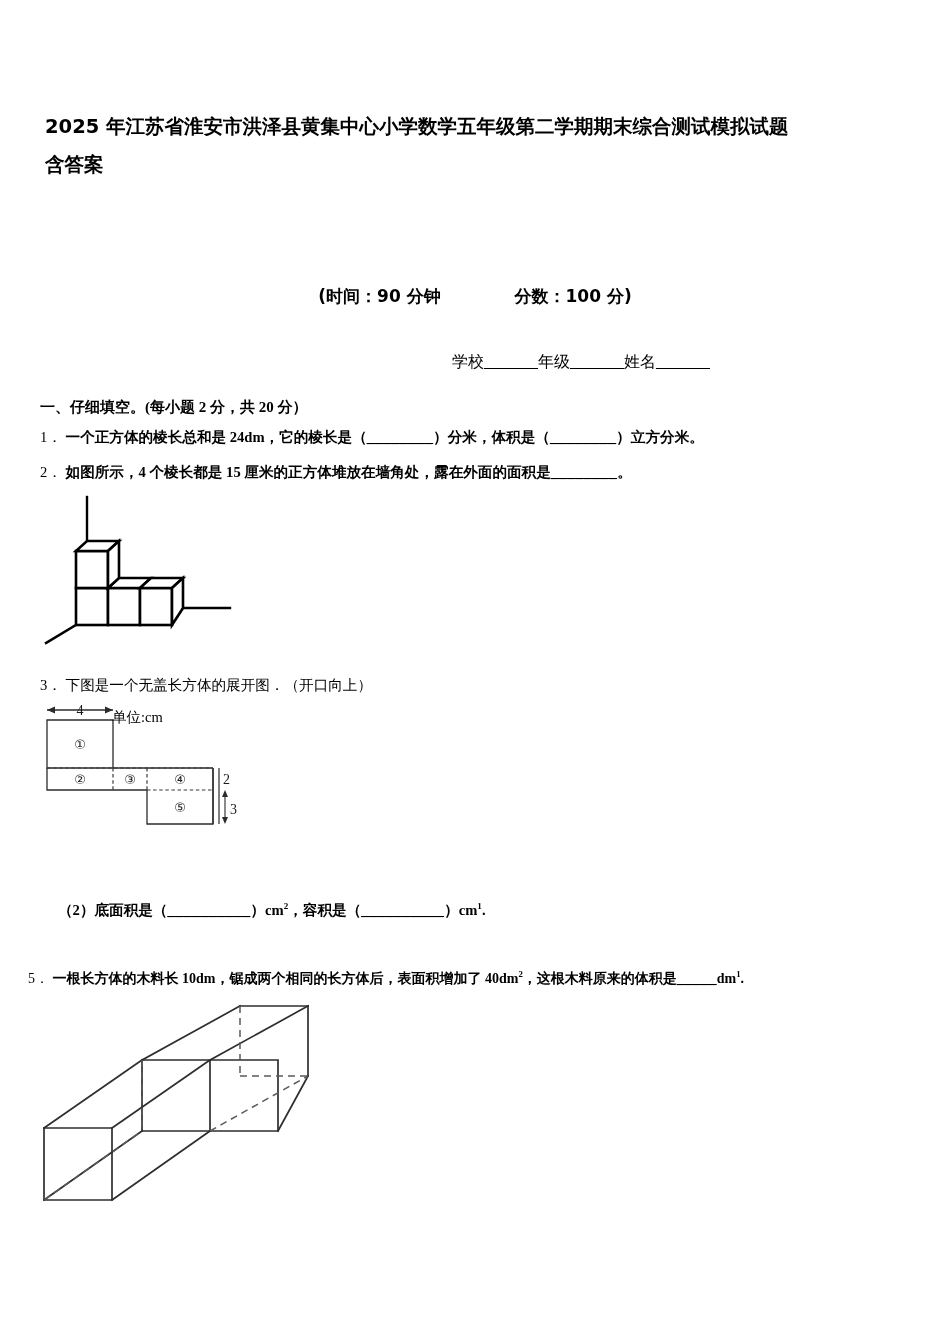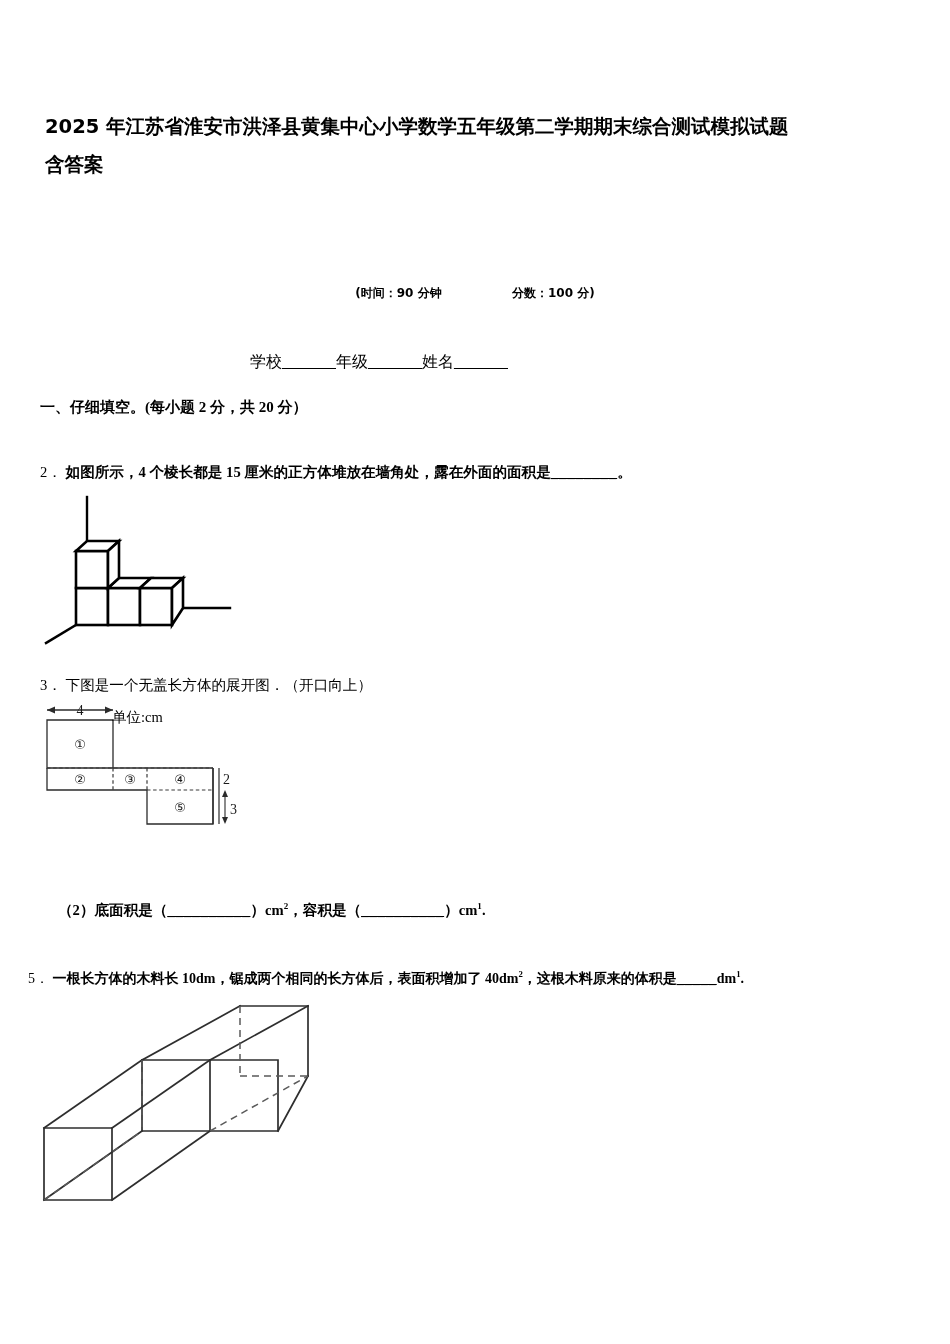--- a/index.html
+++ b/index.html
@@ -27,32 +27,32 @@
     text-align: left;
   }
   .doc-title .line2 { display: block; }
 
   
   .meta-line {
     position: absolute;
     left: 0; top: 285px; width: 950px;
     text-align: center;
     font-family: "DejaVu Sans", "Liberation Sans", sans-serif;
-    font-size: 12px;
+    font-size: 17px;
     font-weight: bold;
   }
   .meta-line .gap { display: inline-block; width: 62px; }
 
   
   .info-line {
     position: absolute;
     left: 250px; top: 352px; width: 460px;
     font-size: 16px;
     display: flex;
-    justify-content: flex-start;
+    justify-content: flex-end;
   }
   .info-item { white-space: nowrap; }
   .ul-s { text-decoration: underline; letter-spacing: 1px; }
 
   
   .section-head {
     position: absolute;
     left: 40px; top: 398px;
     font-size: 15px;
     font-weight: bold;
@@ -103,20 +103,24 @@
   </div>
 
   <div class="info-line">
     <span class="info-item"><span>学校</span><span class="ul-s">______</span></span>
     <span class="info-item"><span>年级</span><span class="ul-s">______</span></span>
     <span class="info-item"><span>姓名</span><span class="ul-s">______</span></span>
   </div>
 
   <div class="section-head">一、仔细填空。(每小题 2 分，共 20 分）</div>
 
+  <div class="q q1">
+    <span class="q-num">1．</span>
+    <span class="b">一个正方体的棱长总和是 24dm，它的棱长是（<span class="blank-s">________</span>）分米，体积是（<span class="blank-s">________</span>）立方分米。</span>
+  </div>
 
   <div class="q q2">
     <span class="q-num">2．</span>
     <span class="b">如图所示，4 个棱长都是 15 厘米的正方体堆放在墙角处，露在外面的面积是<span class="blank-s">________</span>。</span>
   </div>
 
   <div class="fig fig-cubes">
     <svg width="230" height="160" viewBox="0 0 230 160">
       <g fill="#ffffff" stroke="#000000" stroke-width="2.6" stroke-linecap="square" stroke-linejoin="miter">
 

